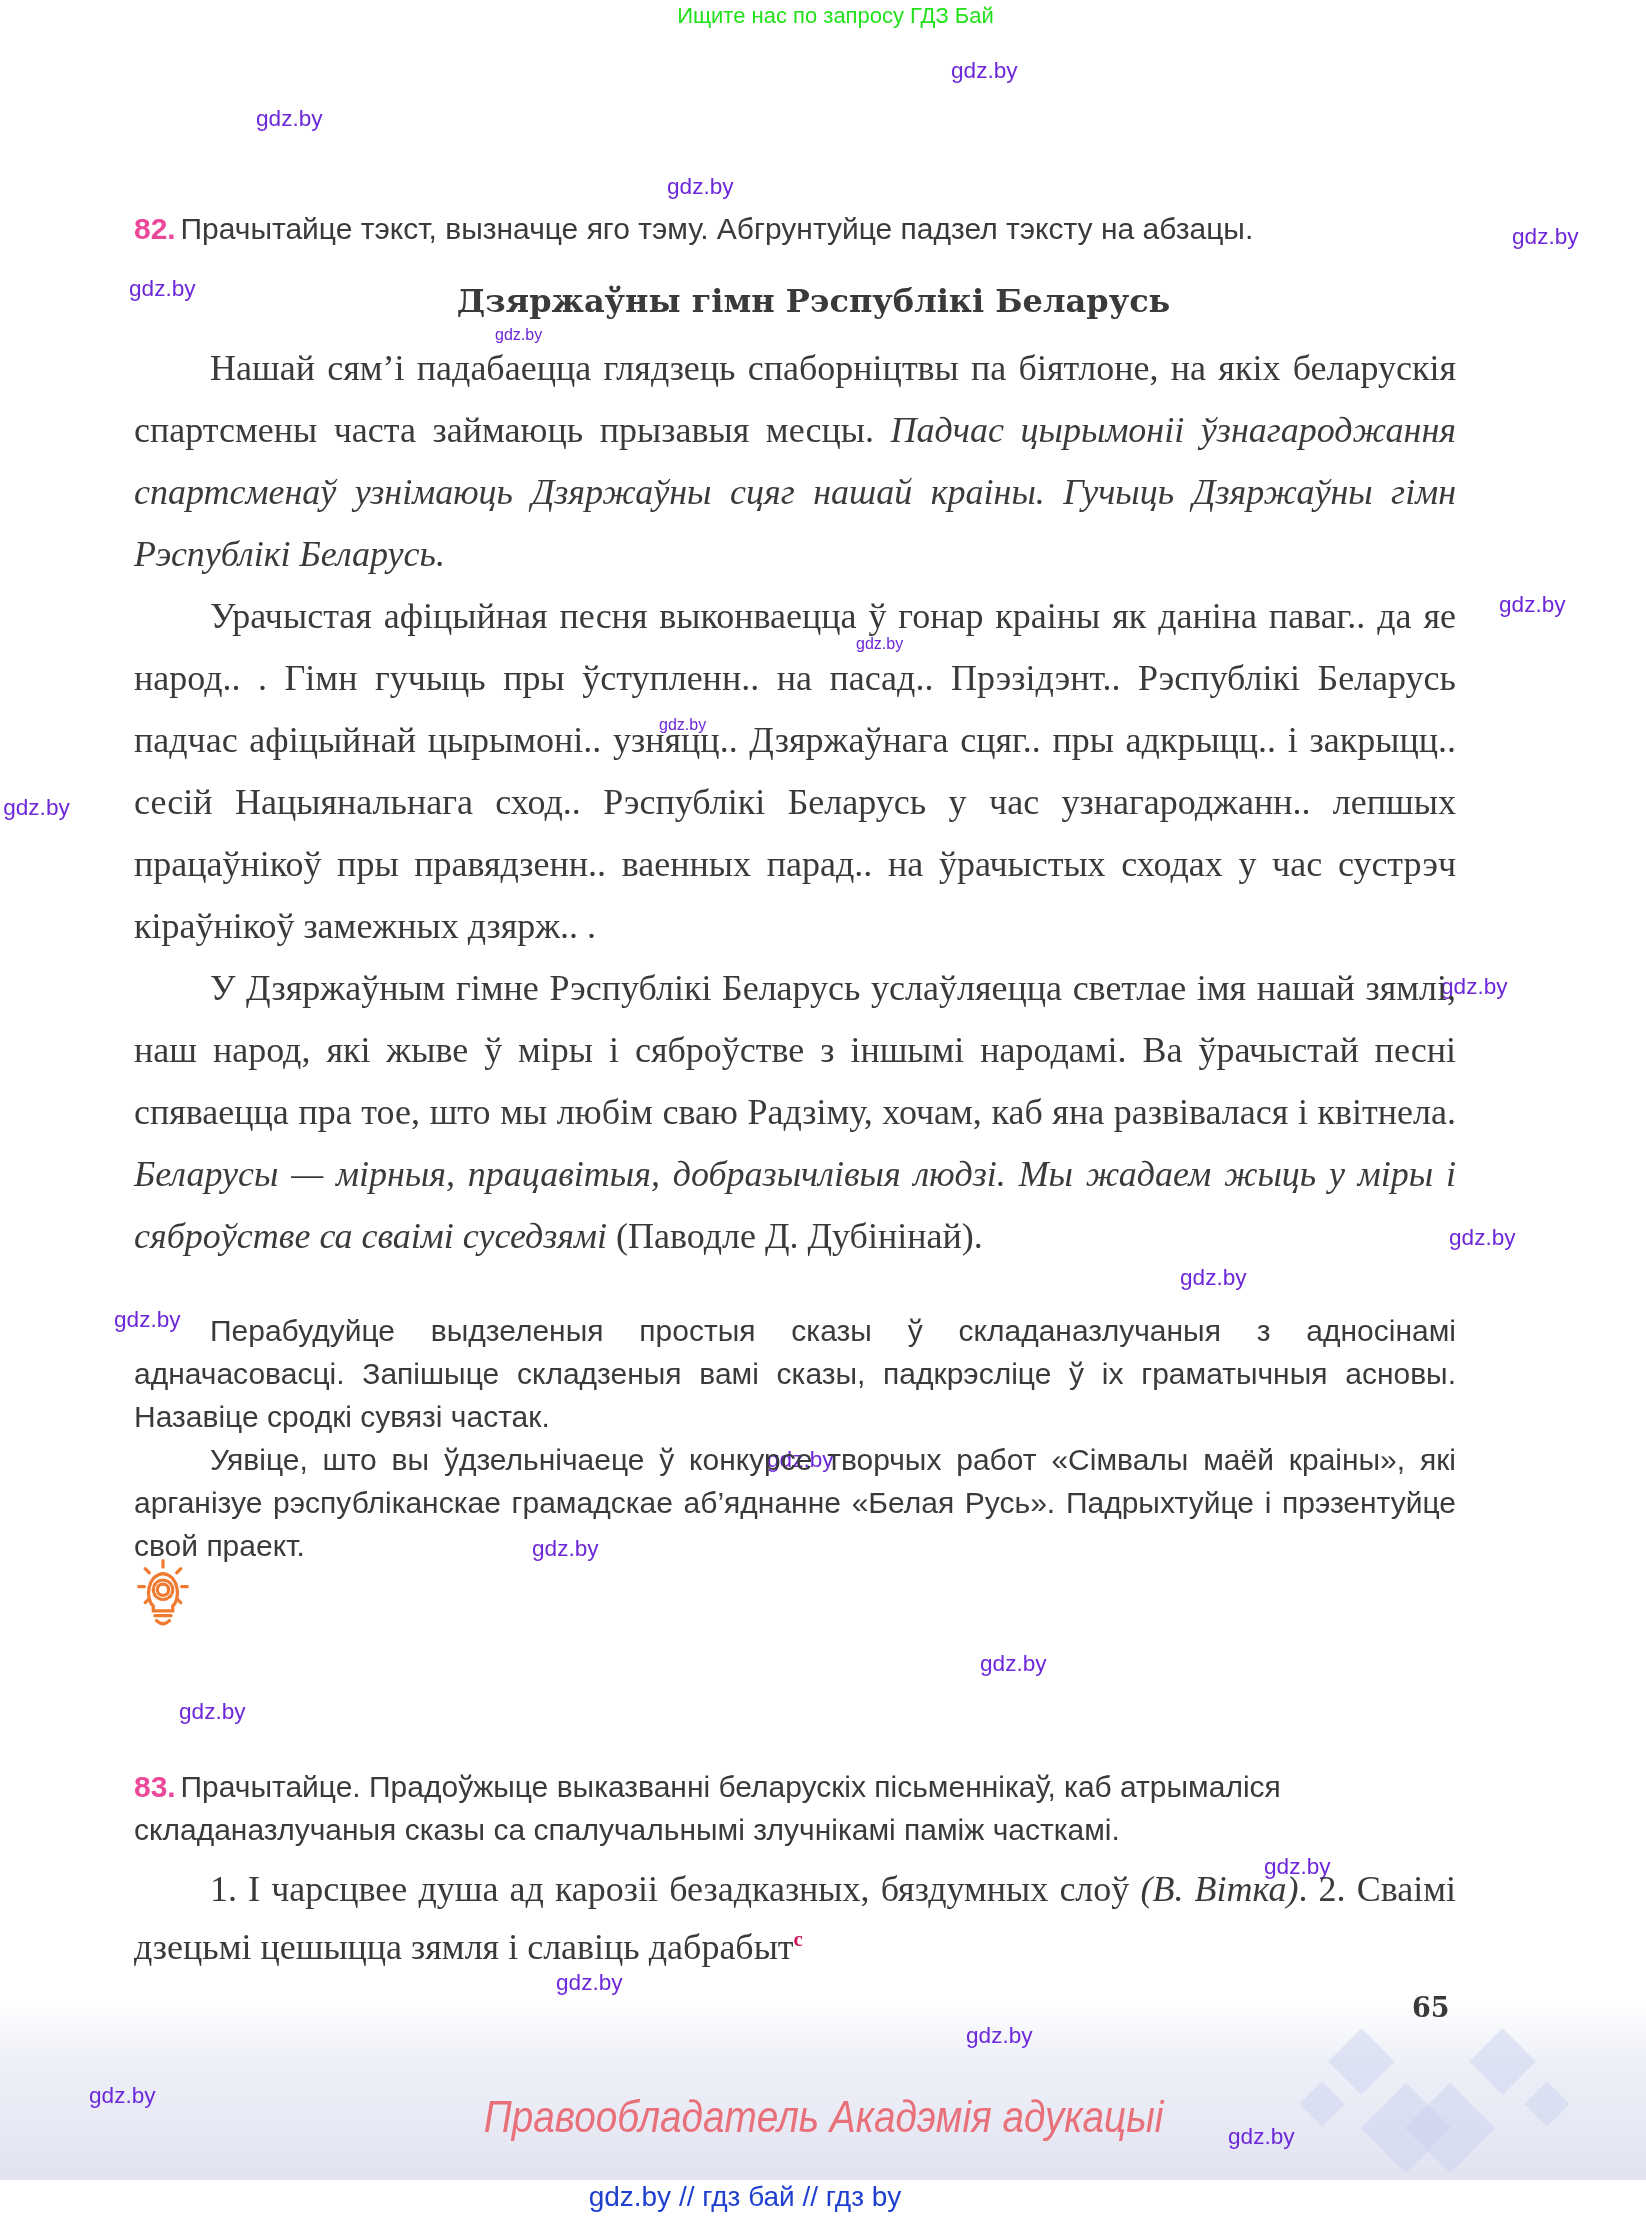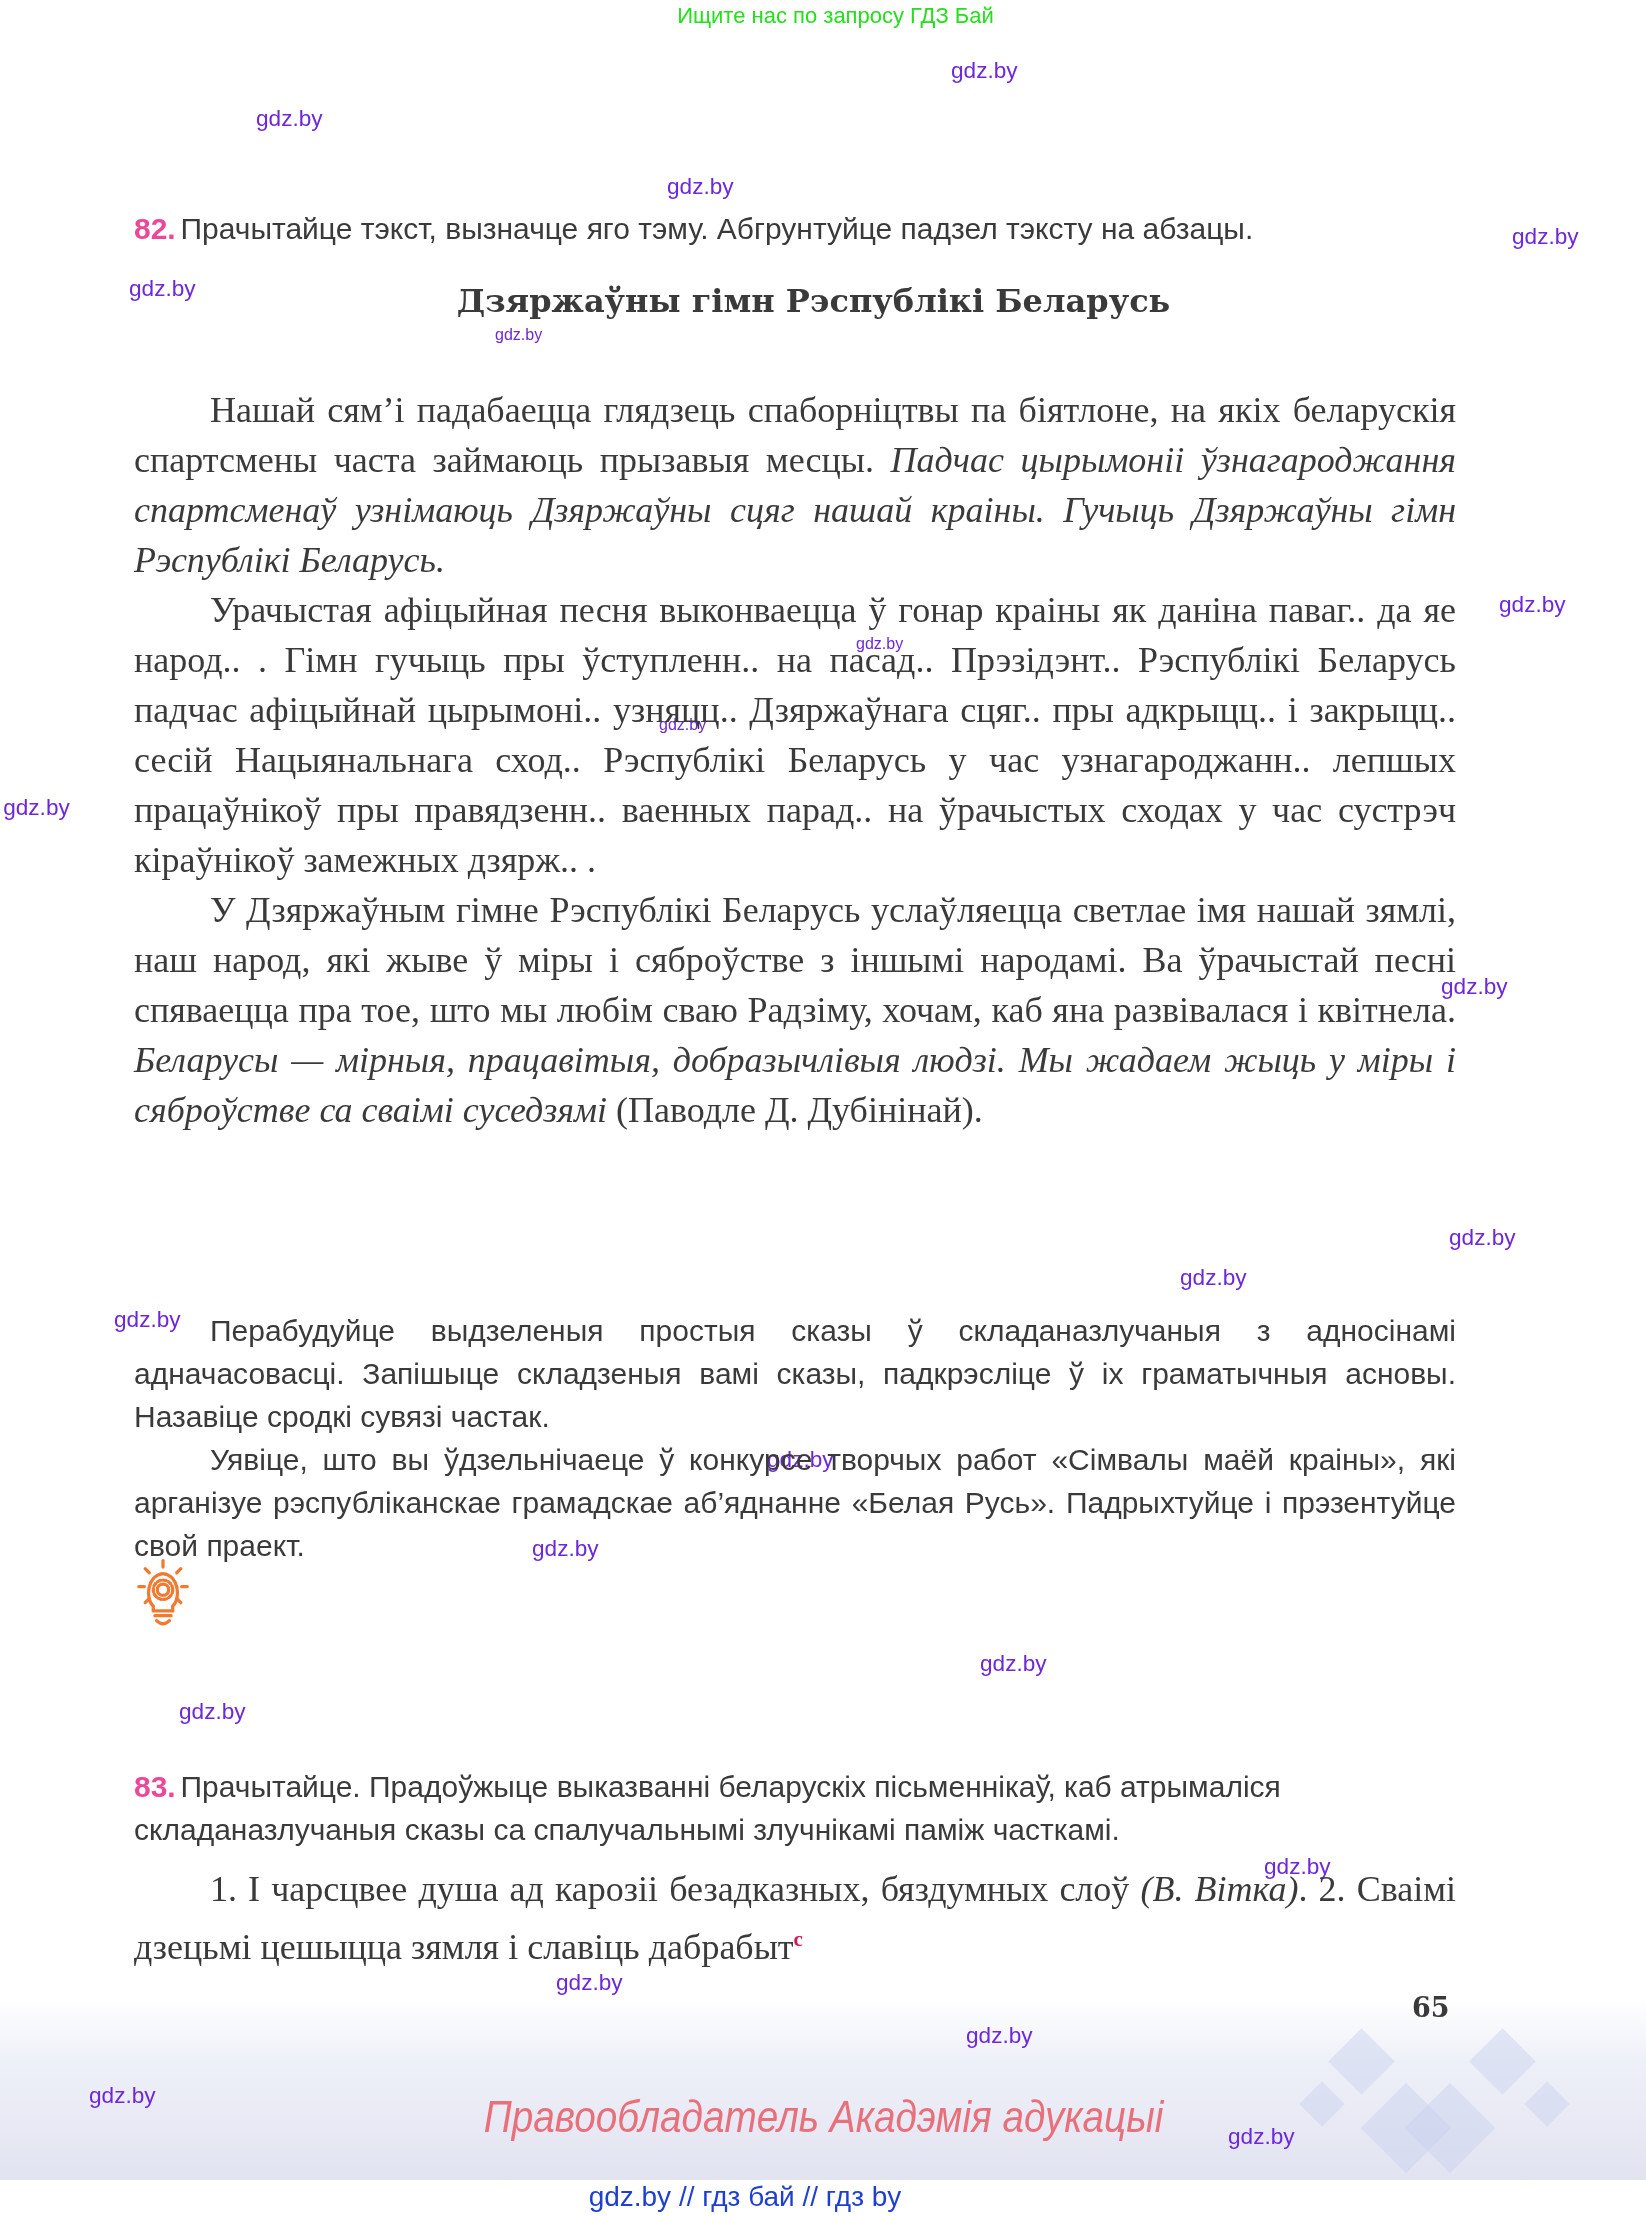--- a/index.html
+++ b/index.html
@@ -23,22 +23,22 @@
     font-family: "Liberation Sans", sans-serif; font-size: 30px; line-height: 43px;
     color: #3a3a3a;
   }
   .task .num { color: #ec4899; font-weight: bold; margin-right: 4.8px; }
   .text-title {
     position: absolute; top: 282px; left: 0; width: 1627px; text-align: center;
     font-family: "DejaVu Serif", serif; font-weight: bold; font-size: 32px; color: #3a3a3a;
   }
   .serif-block {
     position: absolute; left: 134px; width: 1322px;
-    font-family: "Liberation Serif", serif; font-size: 36px; line-height: 50px;
-    color: #3a3a3a; text-align: justify; margin-top: 48px;
+    font-family: "Liberation Serif", serif; font-size: 36px; line-height: 62px;
+    color: #3a3a3a; text-align: justify;
   }
   .serif-block p { margin: 0; text-indent: 76px; }
   .serif-block i { font-style: italic; }
   .sans-block {
     position: absolute; left: 134px; width: 1322px;
     font-family: "Liberation Sans", sans-serif; font-size: 30px; line-height: 43px;
     color: #3a3a3a; text-align: justify;
   }
   .sans-block p { margin: 0; }
   .sans-block p.ind { text-indent: 76px; }

